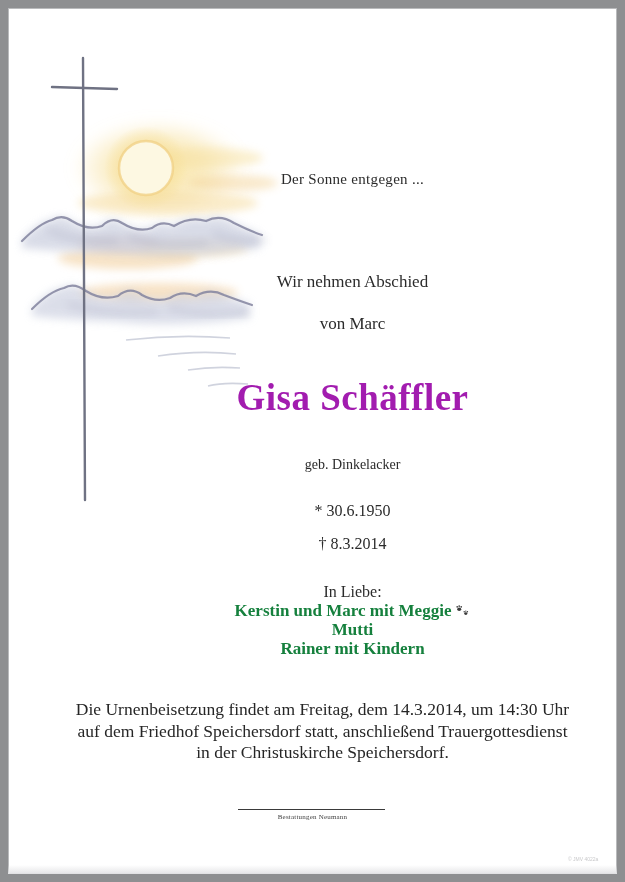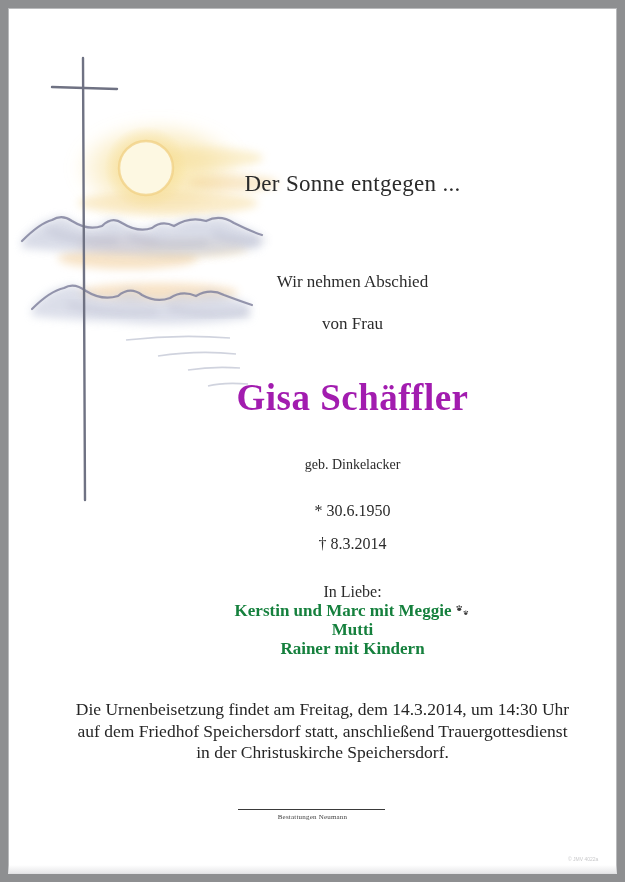--- a/index.html
+++ b/index.html
@@ -33,21 +33,21 @@
   .textline {
     position: absolute;
     text-align: center;
     color: #2b2b2b;
     white-space: nowrap;
   }
   
   .col-upper { left: 80px; width: 529px; }
   .col-full  { left: 0; width: 609px; }
 
-  .motto      { top: 163px; font-size: 23px; letter-spacing: .3px; }
+  .motto      { top: 163px; font-size: 15px; letter-spacing: .3px; }
   .intro1     { top: 264px; font-size: 17px; }
   .intro2     { top: 306px; font-size: 17px; }
   .name       { top: 368px; font-size: 37px; font-weight: bold; color: #a21caf; letter-spacing: .5px; }
   .maiden     { top: 449px; font-size: 14px; }
   .birth      { top: 494px; font-size: 16px; }
   .death      { top: 527px; font-size: 16px; }
 
   .farewell       { top: 574px; }
   .farewell-head  { font-size: 16px; line-height: 19px; }
   .farewell-line  { font-size: 17px; line-height: 19px; font-weight: bold; color: #15803d; }
@@ -128,21 +128,21 @@
 
     <g stroke="#6f7283" stroke-width="2.4" stroke-linecap="round">
       <line x1="75" y1="50" x2="77" y2="492"></line>
       <line x1="44" y1="79" x2="109" y2="81"></line>
     </g>
   </svg>
 
   <div class="textline col-upper motto">Der Sonne entgegen ...</div>
 
   <div class="textline col-upper intro1">Wir nehmen Abschied</div>
-  <div class="textline col-upper intro2">von Frau</div>
+  <div class="textline col-upper intro2">von Marc</div>
 
   <div class="textline col-upper name">Gisa Schäffler</div>
   <div class="textline col-upper maiden">geb. Dinkelacker</div>
 
   <div class="textline col-upper birth">* 30.6.1950</div>
   <div class="textline col-upper death">† 8.3.2014</div>
 
   <div class="textline col-upper farewell">
     <div class="farewell-head">In Liebe:</div>
     <div class="farewell-line">

